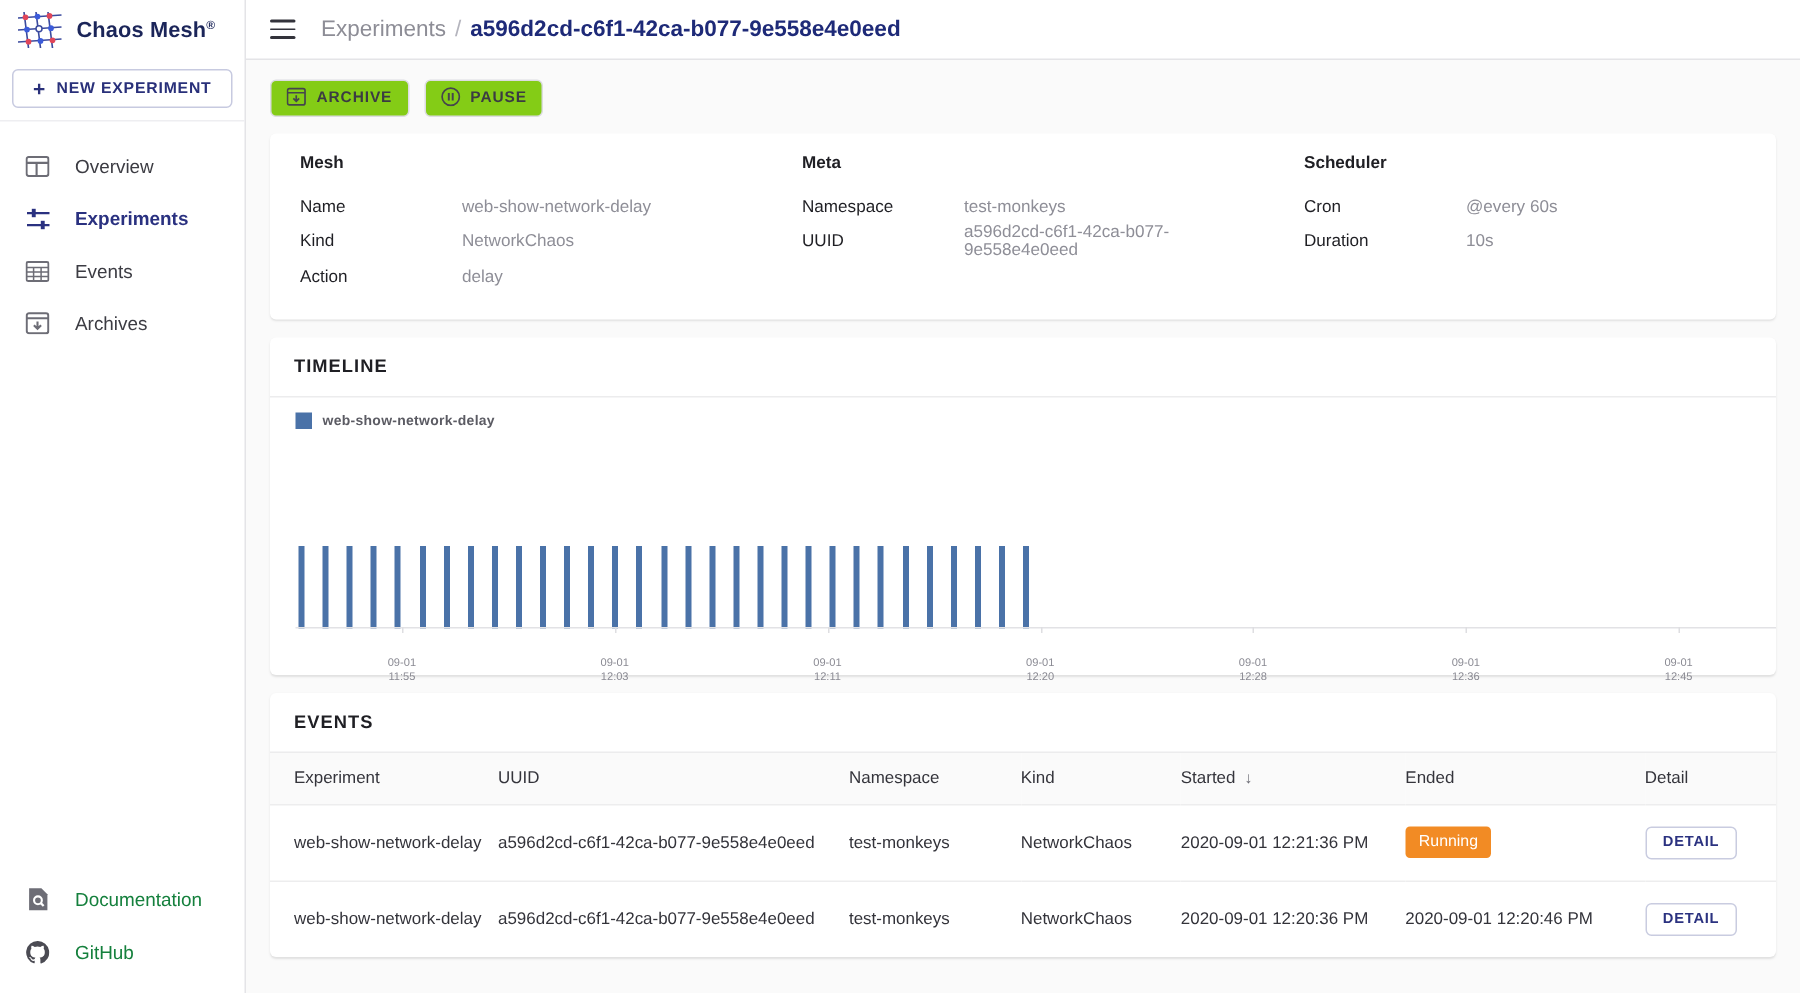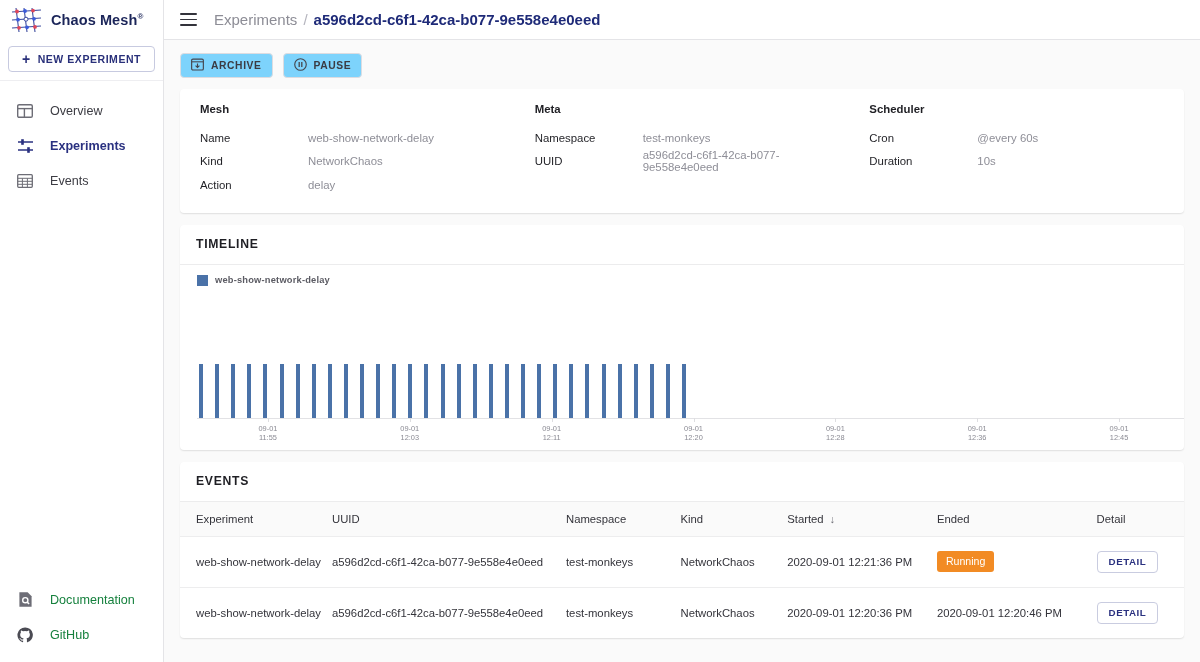--- a/index.html
+++ b/index.html
@@ -58,21 +58,21 @@
   .crumbs { display: flex; align-items: baseline; gap: 6px; font-size: 15px; }
   .crumb-link { color: #8d8d96; cursor: pointer; }
   .crumb-sep { color: #b4b4bd; }
   .crumb-current { color: #1e2a78; font-weight: bold; }
 
   .content { flex: 1; overflow: hidden; padding: 10px 16px 0 16px; }
 
   .action-row { display: flex; gap: 10px; padding: 3px 0 11px 0; }
   .act-btn {
     height: 25px; padding: 0 10px; border: 1px solid #dcdce1; border-radius: 4px;
-    background: #7dd3fc; color: #3b3b43; font-size: 10.3px; font-weight: bold;
+    background: #84cc16; color: #3b3b43; font-size: 10.3px; font-weight: bold;
     letter-spacing: .6px; display: flex; align-items: center; gap: 7px;
     cursor: pointer; font-family: "Liberation Sans", sans-serif;
   }
 
   .card {
     background: #fff; border-radius: 4px; margin-bottom: 12px;
     box-shadow: 0 1px 2px rgba(0,0,0,.07), 0 1px 1px rgba(0,0,0,.04);
   }
   .card-head {
     height: 40px; display: flex; align-items: center; justify-content: space-between;
@@ -97,21 +97,21 @@
   
   .tl-body { padding: 10px 0 4px 0; height: 185px; position: relative; }
   .tl-legend { display: flex; align-items: center; gap: 7px; padding-left: 17px; }
   .tl-swatch { width: 11px; height: 11px; background: #4a72a8; flex: none; }
   .tl-legend-label { font-size: 9.3px; color: #5b5b63; font-weight: bold; letter-spacing: .2px; }
   .tl-plot { position: relative; height: 115px; margin-top: 18px; }
   .tl-bars { position: absolute; left: 17px; bottom: 0; height: 55px; }
   .tl-bar { position: absolute; bottom: 0; width: 4px; height: 55px; background: #4a72a8; }
   .tl-axis { position: absolute; left: 17px; right: 0; bottom: 0; height: 1px; background: #e2e2e5; }
   .tl-tick { position: absolute; top: 0; width: 1px; height: 4px; background: #dedee1; }
-  .tl-ticklabels { position: relative; height: 28px; margin-top: 1px; }
+  .tl-ticklabels { position: relative; height: 28px; margin-top: 14px; }
   .tl-ticklabel {
     position: absolute; top: 4px; transform: translateX(-50%);
     font-size: 7.4px; color: #8a8a93; text-align: center; line-height: 1.35;
     white-space: nowrap;
   }
 
   
   .tbl { width: 100%; border-collapse: collapse; }
   .tbl thead th {
     background: #fafafa; text-align: left; font-size: 11.3px; font-weight: normal;
@@ -205,20 +205,30 @@
               <g stroke="#6d6d76" stroke-width="1">
                 <line x1="0.7" y1="4.3" x2="15.3" y2="4.3"></line>
                 <line x1="0.7" y1="7.3" x2="15.3" y2="7.3"></line>
                 <line x1="0.7" y1="10.3" x2="15.3" y2="10.3"></line>
                 <line x1="5.4" y1="4.3" x2="5.4" y2="13.3"></line>
                 <line x1="10.4" y1="4.3" x2="10.4" y2="13.3"></line>
               </g>
             </svg>
         </span>
         <span>Events</span>
+      </div>
+      <div class="nav-item">
+        <span class="nav-icon">
+          <svg width="16" height="15" viewBox="0 0 16 15">
+              <rect x="0.8" y="0.8" width="14.4" height="13.4" rx="1.6" fill="none" stroke="#6d6d76" stroke-width="1.4"></rect>
+              <line x1="0.8" y1="4.2" x2="15.2" y2="4.2" stroke="#6d6d76" stroke-width="1.3"></line>
+              <path d="M8 6.3 L8 11 M5.6 8.8 L8 11.2 L10.4 8.8" fill="none" stroke="#6d6d76" stroke-width="1.4"></path>
+            </svg>
+        </span>
+        <span>Archives</span>
       </div>
     </nav>
 
     <div class="nav-bottom">
       <div class="nav-item">
         <span class="nav-icon">
           <svg width="15" height="17" viewBox="0 0 15 17">
               <path d="M1.4 1.2 h8.2 l4 4 v10.6 h-12.2 z" fill="#6d6d76"></path>
               <circle cx="7.3" cy="9.2" r="2.6" fill="none" stroke="#ffffff" stroke-width="1.4"></circle>
               <line x1="9.2" y1="11.1" x2="11.1" y2="13" stroke="#ffffff" stroke-width="1.5"></line>

